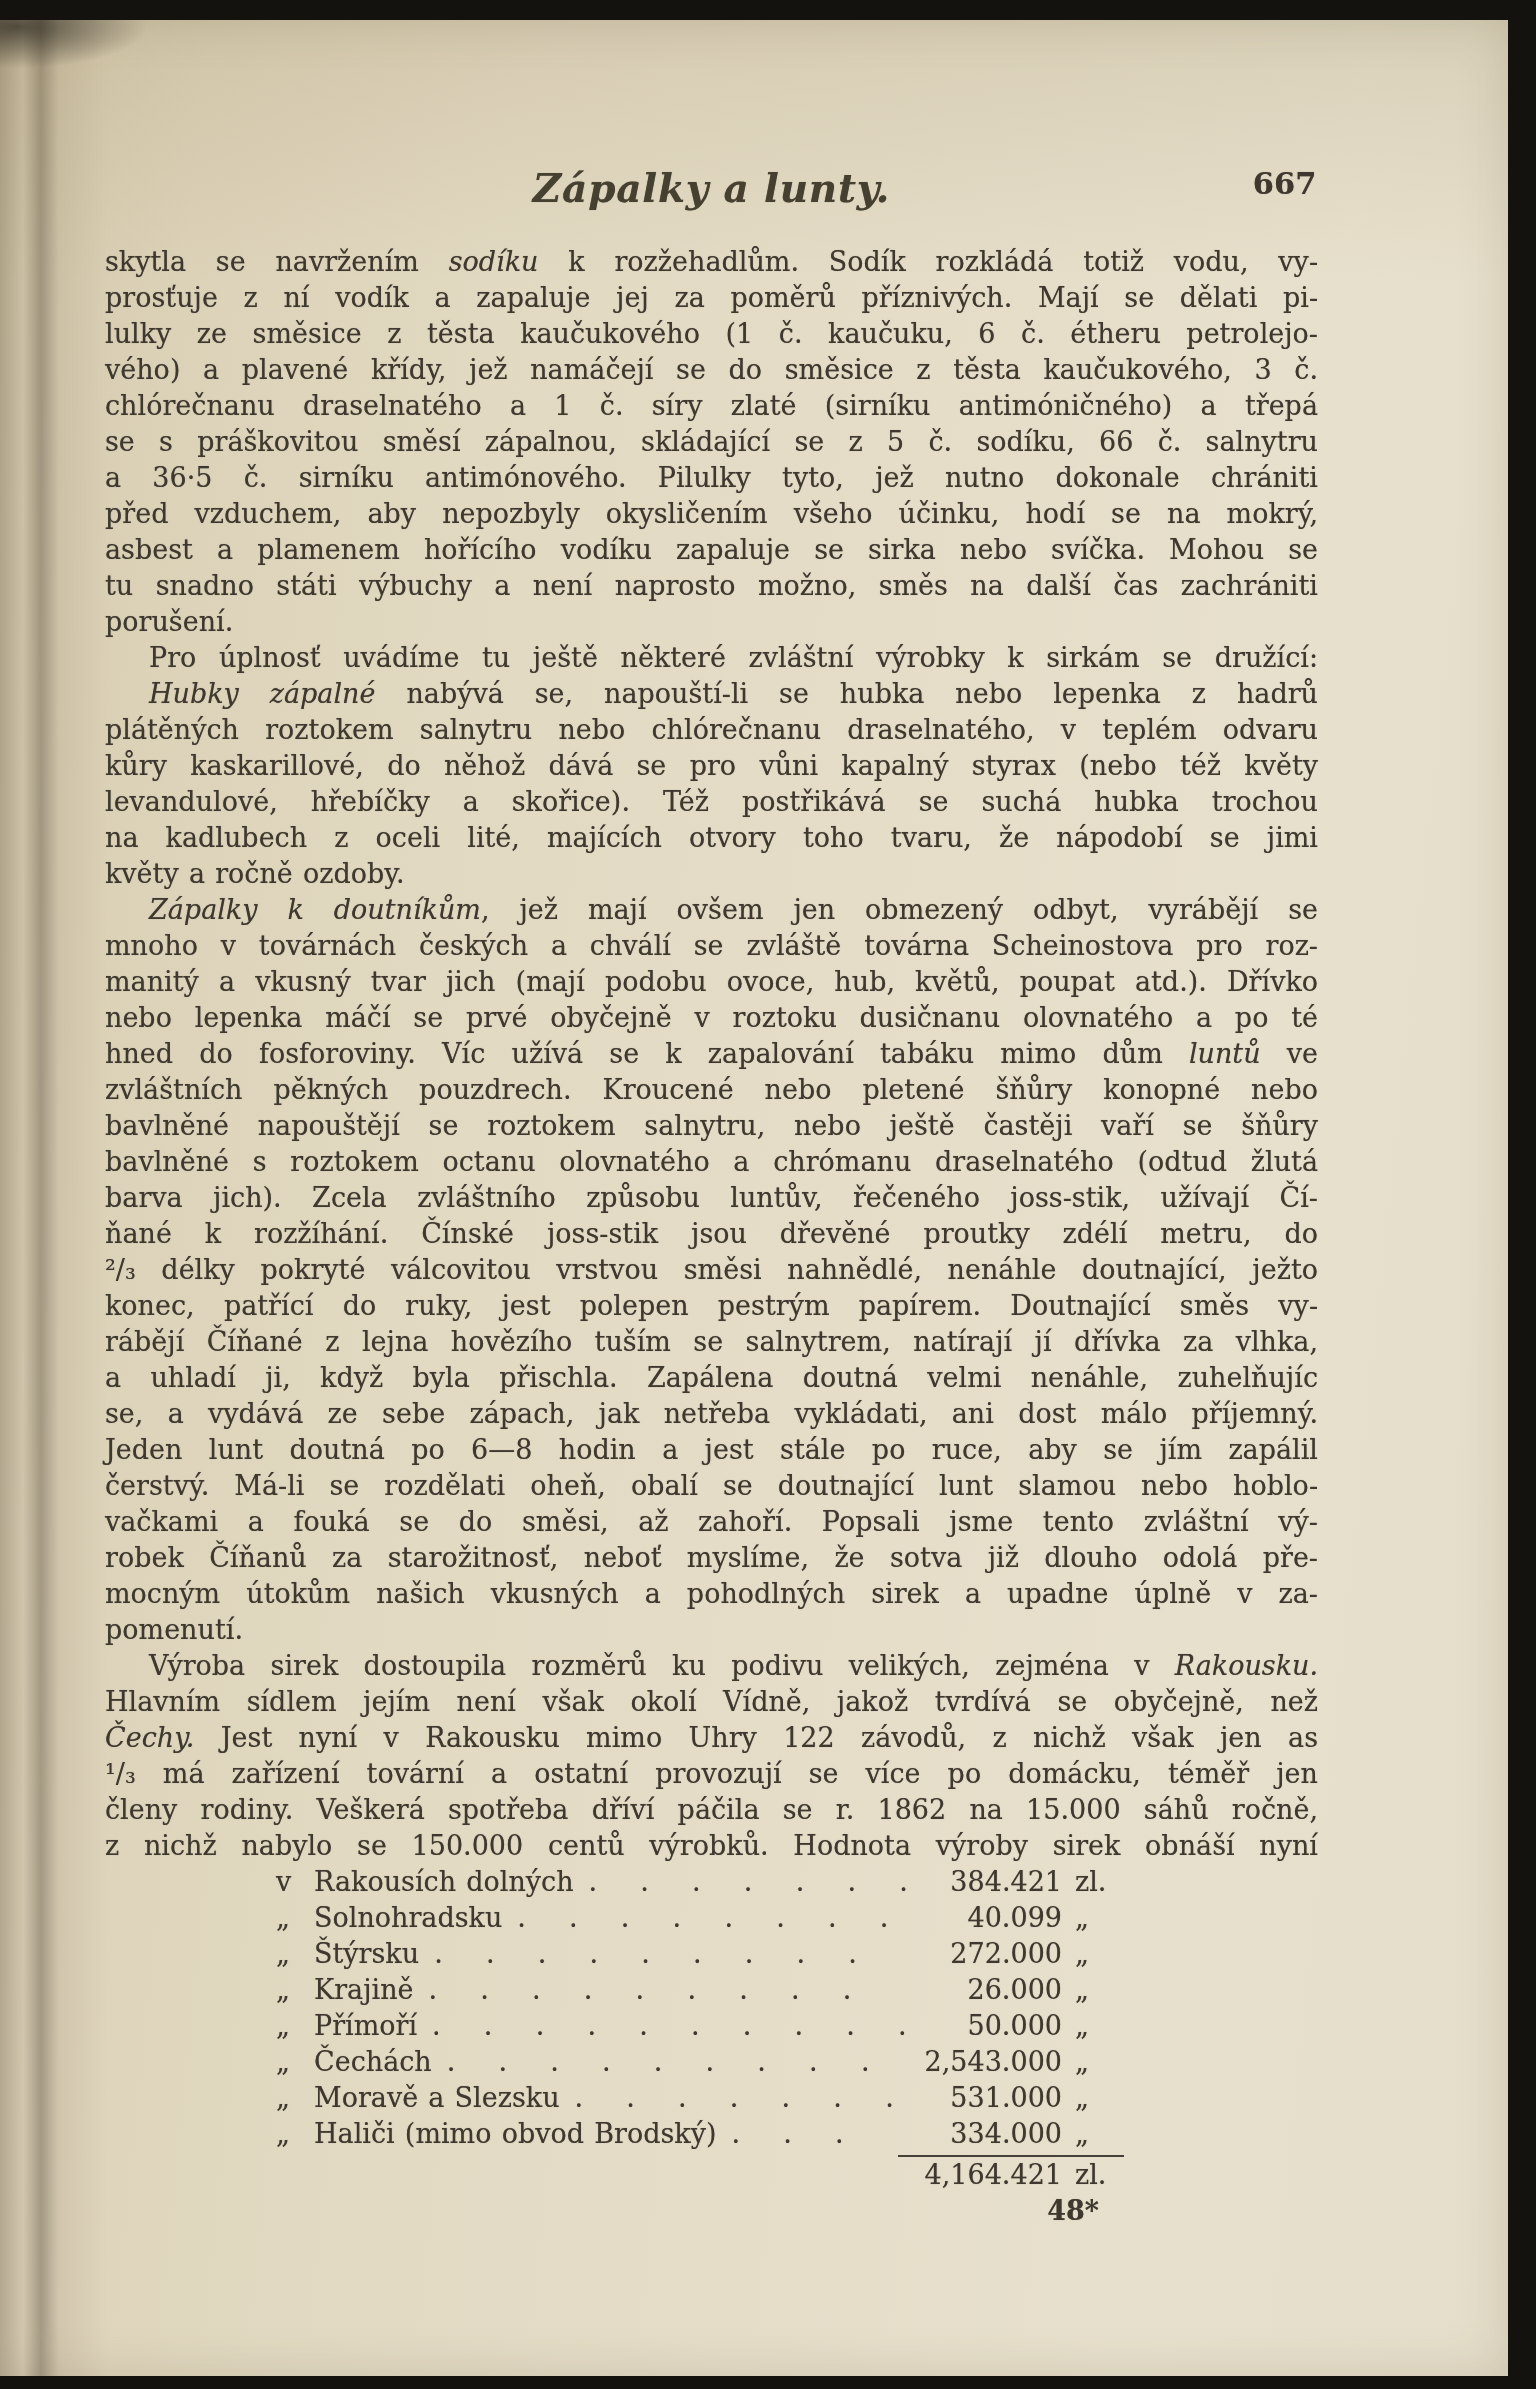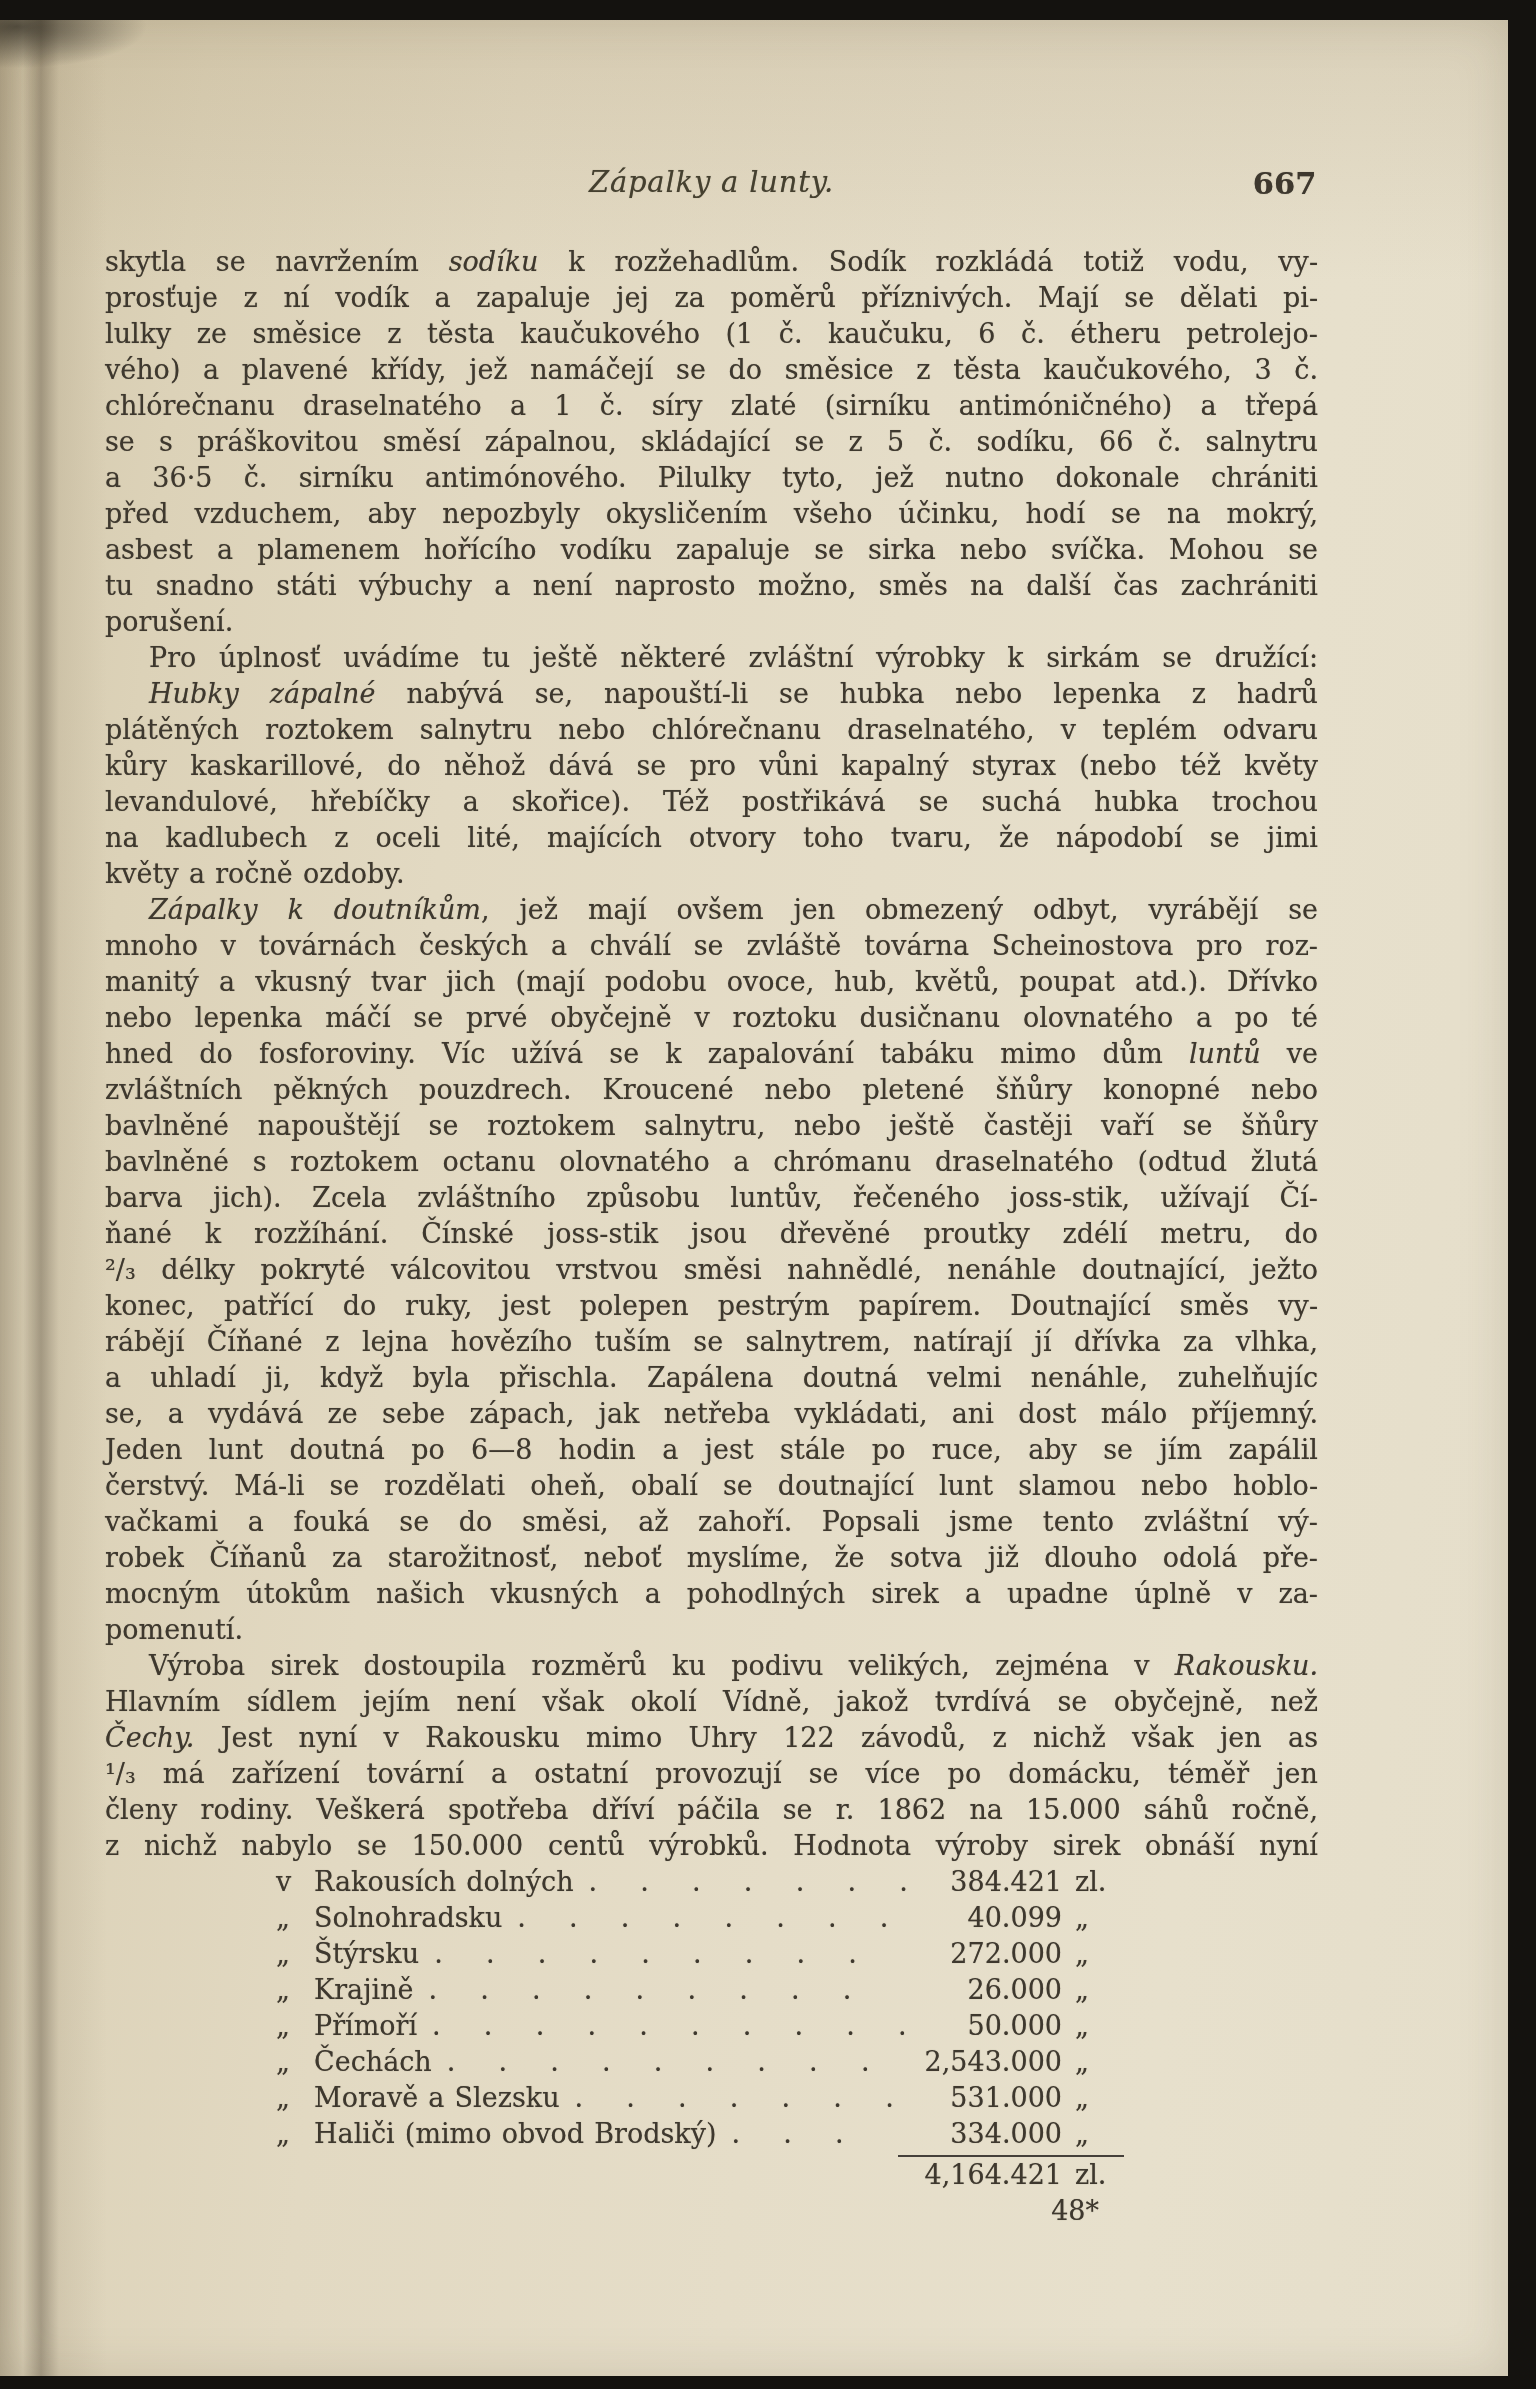--- a/index.html
+++ b/index.html
@@ -21,22 +21,22 @@
                       rgba(120,104,78,0) 107px),
       linear-gradient(96deg, #d4c9ad 0%, #dcd2b8 12%, #e2d9c2 30%, #e5ddc8 55%, #e7e0cc 78%, #e5deca 100%);
     box-shadow: inset 0 0 49px rgba(90,75,50,.18);
   }
   .ink { color:#3e382e; text-shadow:0 0 0.8px rgba(62,56,46,.55); }
   .pagehead {
     position:absolute; left:105px; top:145px; width:1213px; height:46px;
   }
   .title {
     display:block; text-align:center;
-    font-style:italic; font-weight:normal;
-    font-size:29px; letter-spacing:0.8px; color:#45402f;
+    font-style:italic; font-weight:bold;
+    font-size:39px; letter-spacing:0.8px; color:#45402f;
   }
   .pagenum {
     position:absolute; right:1.6px; top:0px;
     font-weight:bold; font-size:30.5px;
   }
   .textcol {
     position:absolute; left:105px; top:224px; width:1213px;
     font-size:27px; line-height:36px; word-spacing:1.6px;
   }
   .tline {
@@ -52,21 +52,21 @@
   .lblwrap { flex:1 1 auto; display:flex; min-width:0; }
   .lbl { white-space:nowrap; flex:none; }
   .dots { flex:1 1 auto; overflow:hidden; white-space:nowrap; letter-spacing:16.5px; padding-left:15px; }
   .val { width:152px; flex:none; text-align:right; }
   .unit { width:62px; flex:none; padding-left:13px; box-sizing:border-box; }
   .totrule {
     margin-left:auto; margin-right:0; width:226px; height:0;
     border-top:2.5px solid #45403a; margin-top:2.5px;
   }
   .totrow { display:flex; justify-content:flex-end; height:36px; align-items:baseline; }
-  .sig { width:848px; margin-left:171px; text-align:right; padding-right:25px; box-sizing:border-box; height:36px; font-weight:normal; }
+  .sig { width:848px; margin-left:171px; text-align:right; padding-right:25px; box-sizing:border-box; height:36px; font-weight:bold; }
 </style>
 </head>
 <body>
 
 <div class="page">
 
   <div class="pagehead ink">
     <span class="title">Zápalky a lunty.</span>
     <span class="pagenum">667</span>
   </div>

